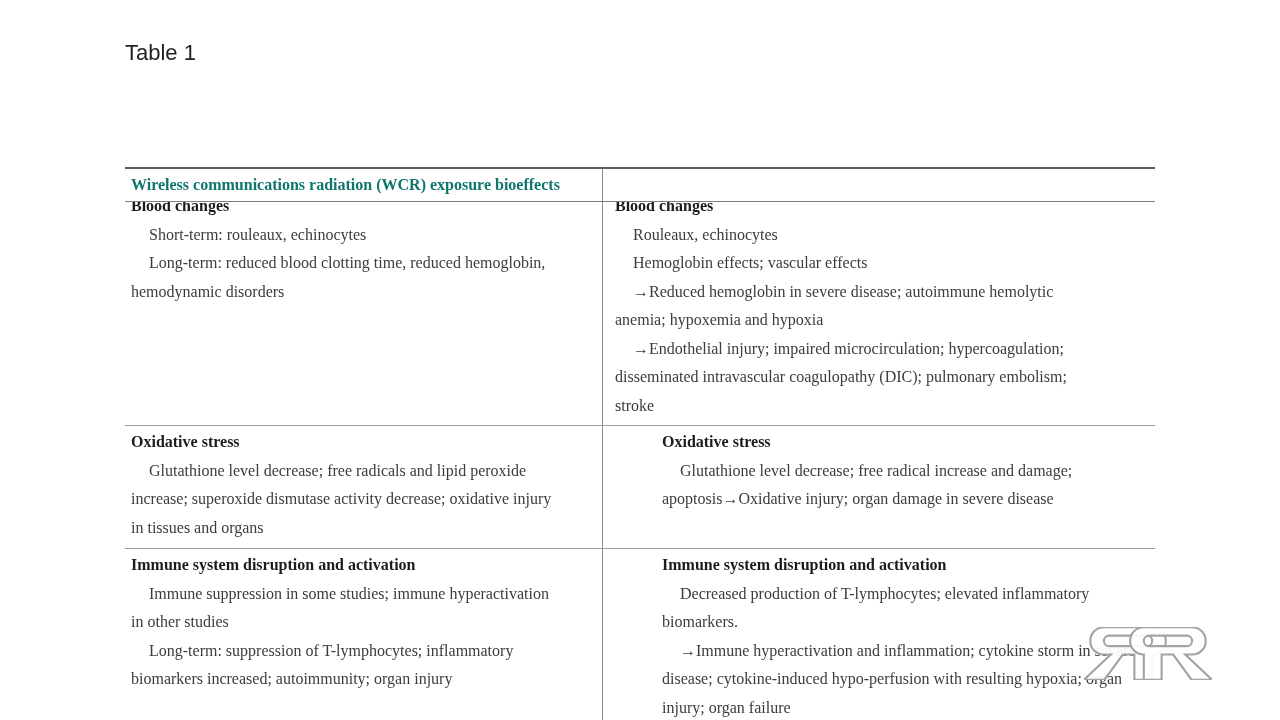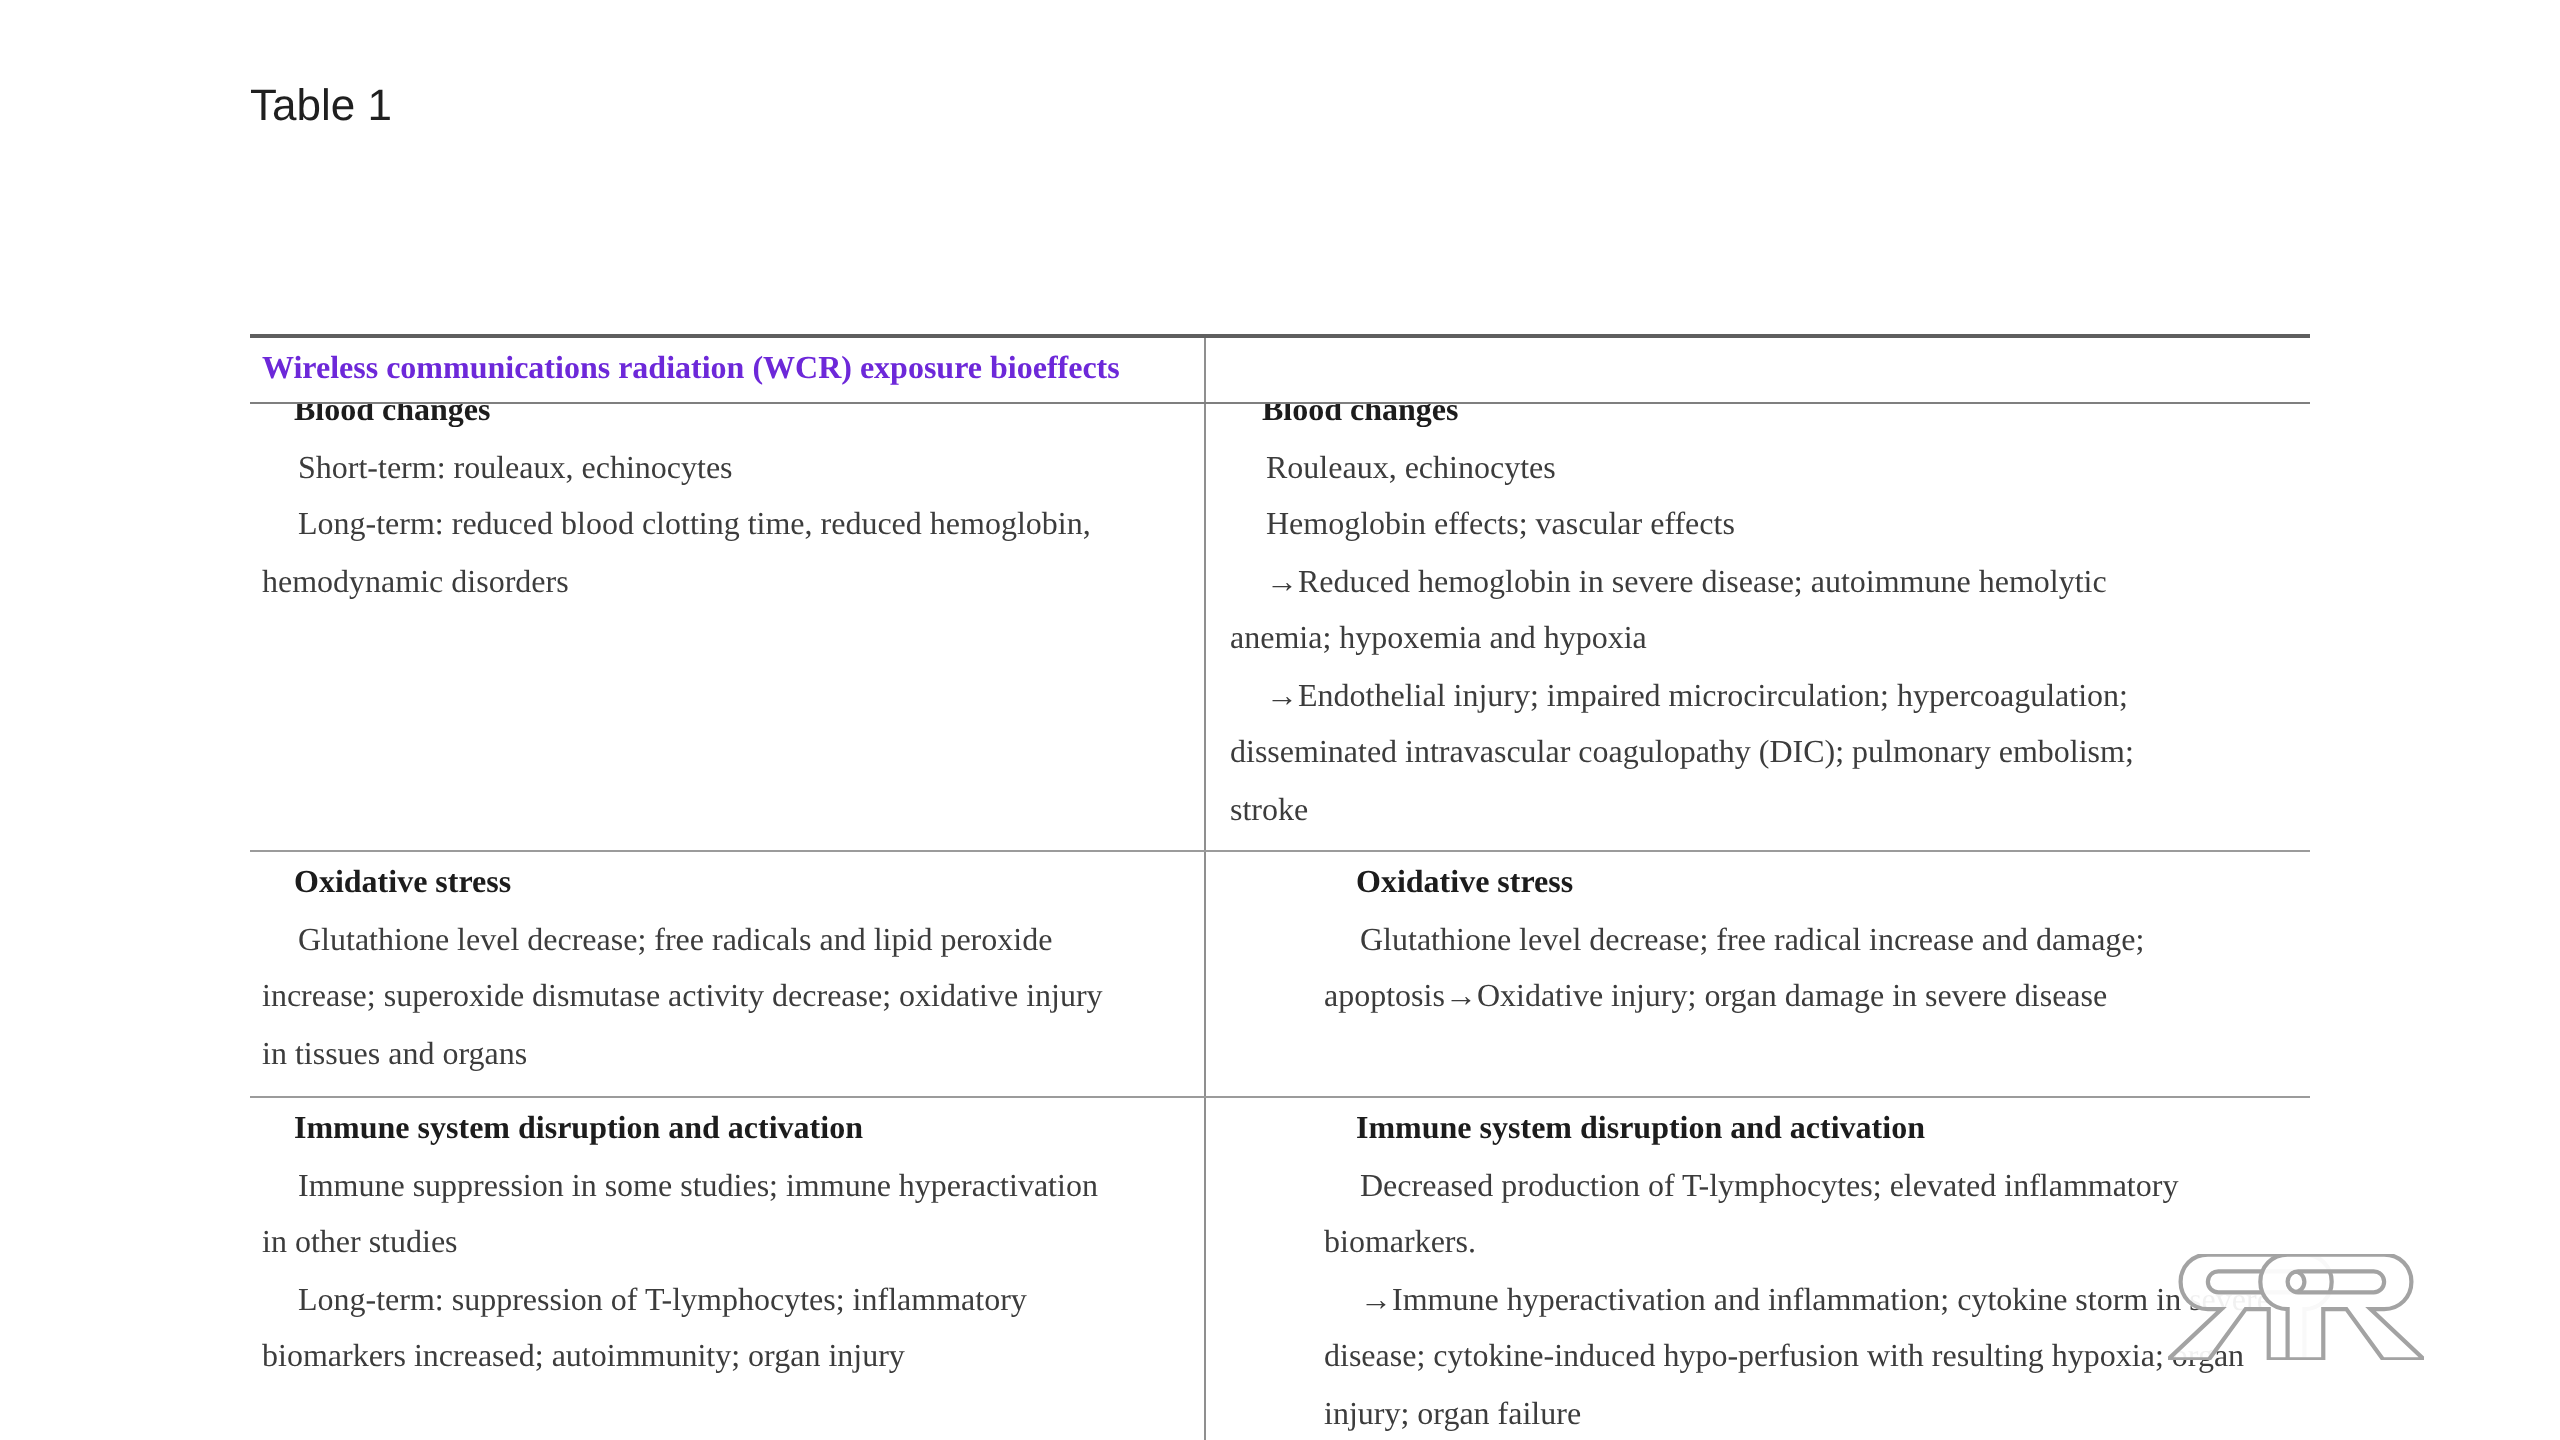--- a/index.html
+++ b/index.html
@@ -24,40 +24,40 @@
   .wcr-table{
     position:absolute;left:125px;top:167px;width:1030px;
     border-top:2px solid #5f5f5f;
     font-size:16px;color:#3c3c3c;
   }
   .thead{
     display:flex;height:33px;box-sizing:border-box;
     border-bottom:1px solid #7f7f7f;
   }
   .th{
-    font-weight:bold;color:#6d28d9;font-size:16px;
+    font-weight:bold;color:#0f766e;font-size:16px;
     padding-top:7px;white-space:nowrap;overflow:hidden;
     box-sizing:border-box;
   }
   .th.left{width:478px;padding-left:6px;border-right:1px solid #8f8f8f;}
   .th.right{flex:1;padding-left:12px;margin-top:36px;}
 
   .tr{display:flex;box-sizing:border-box;overflow:hidden;}
   .tr + .tr{border-top:1px solid #9b9b9b;gap:47px;}
   .tr:nth-child(1){height:223px;}
   .tr:nth-child(2){height:123px;}
   .tr:nth-child(3){height:210px;}
   .td{box-sizing:border-box;overflow:hidden;padding-top:2px;}
   .td.left{width:478px;padding-left:6px;padding-right:8px;border-right:1px solid #8f8f8f;}
   .td.right{flex:1;padding-left:12px;padding-right:6px;}
 
   .td p{
     margin:0;line-height:28.5px;text-indent:18px;white-space:pre-wrap;
   }
-  .td p.bold{font-weight:bold;text-indent:0;color:#1c1c1c;margin-left:16px;}
+  .td p.bold{font-weight:bold;text-indent:0;color:#1c1c1c;}
   .td p.clip{margin-top:-12px;}
 
   .watermark{
     position:absolute;left:1084px;top:627px;width:128px;height:53px;
     z-index:5;pointer-events:none;
   }
 </style>
 </head>
 <body>
 

